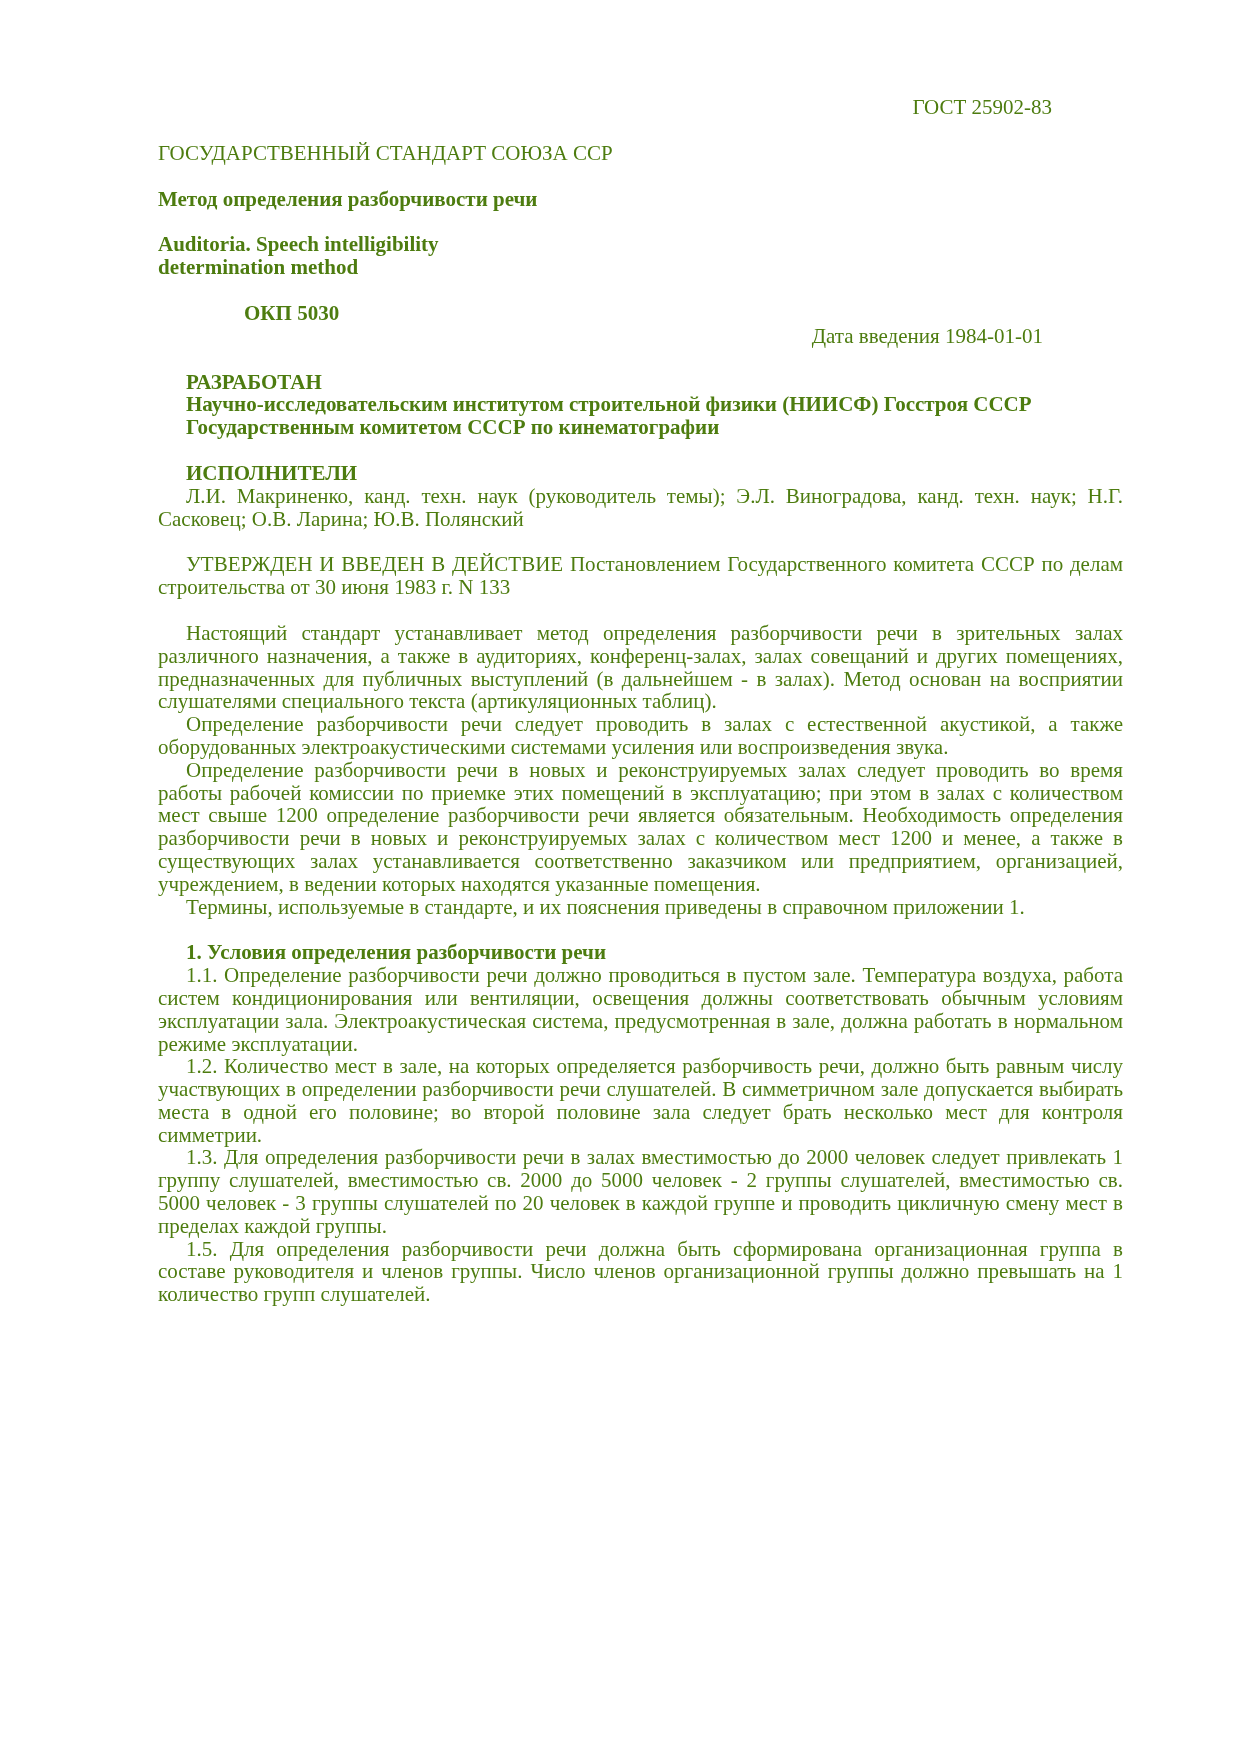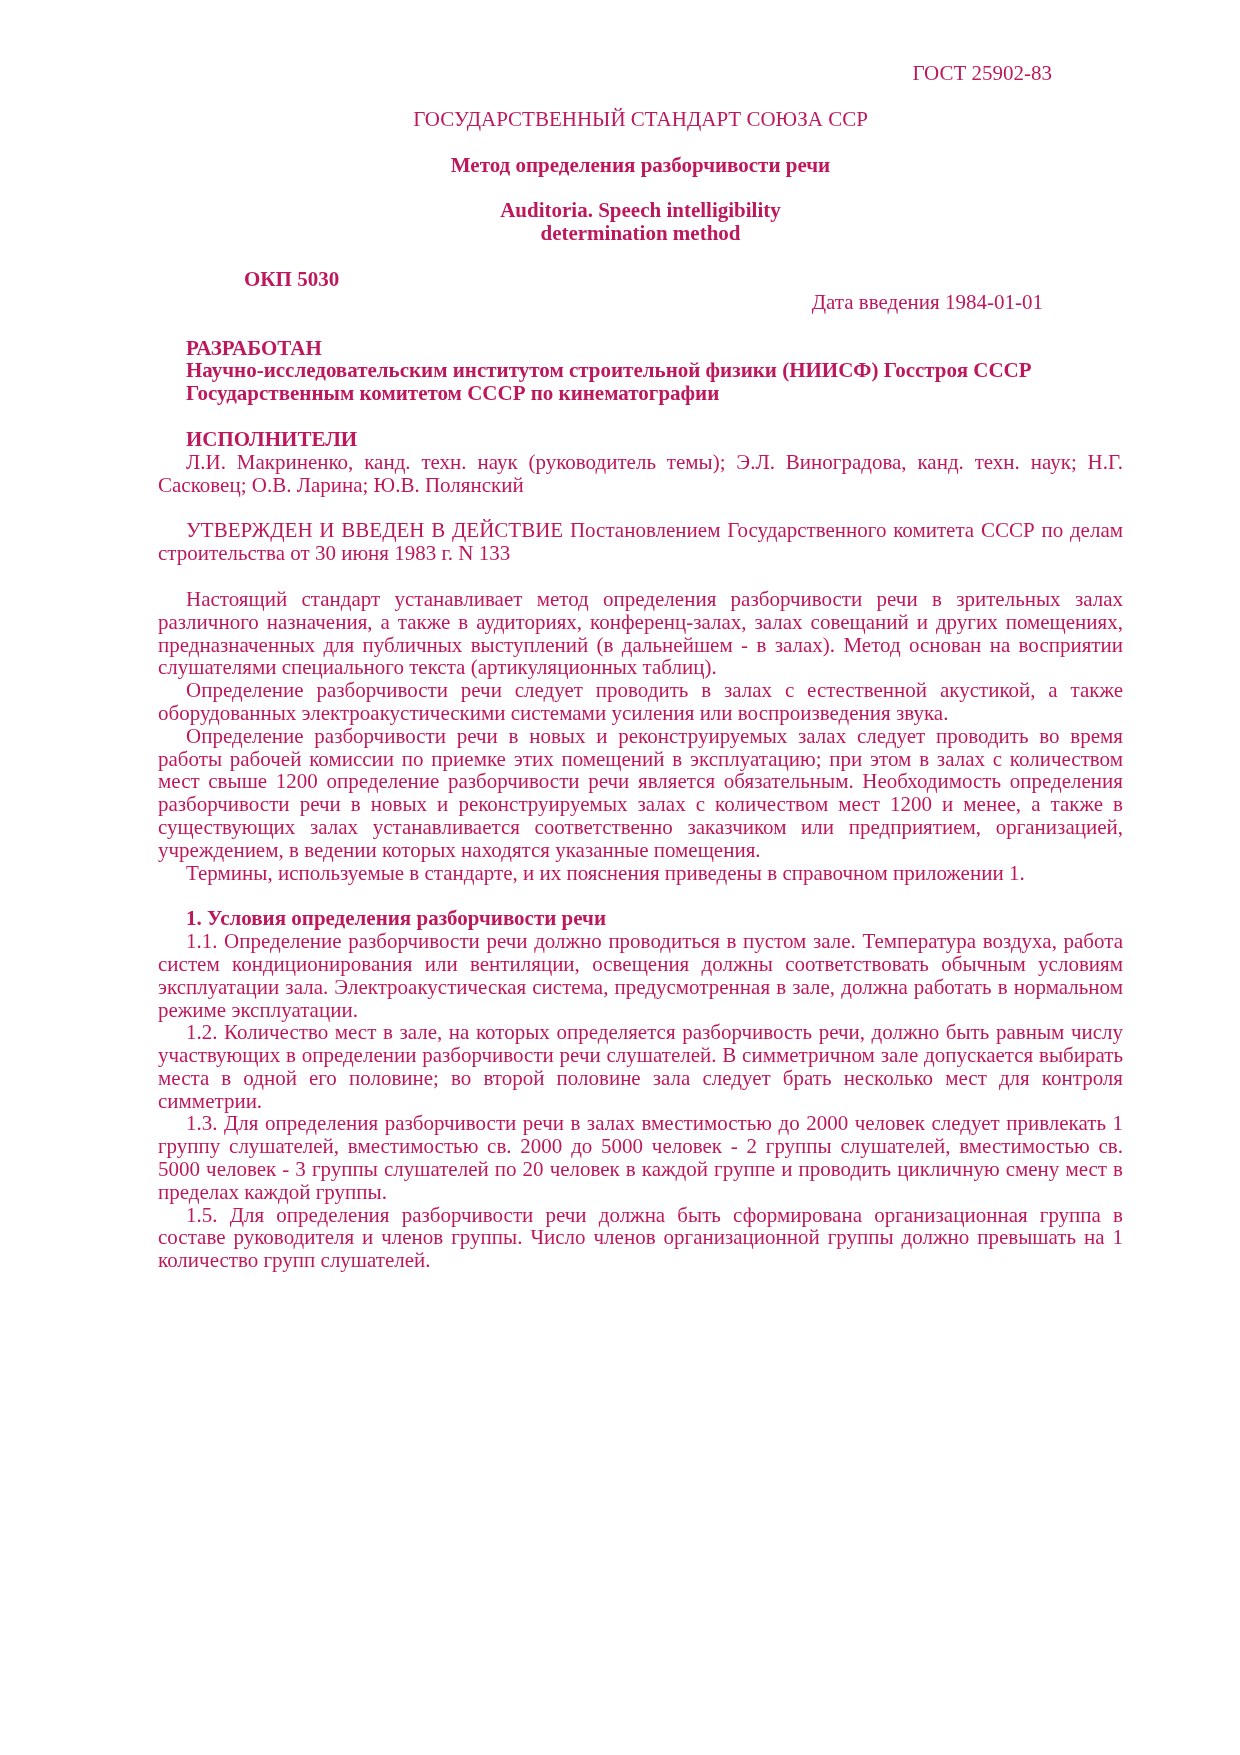--- a/index.html
+++ b/index.html
@@ -2,30 +2,30 @@
 <html><head>
 <meta charset="utf-8">
 <style>
   html, body { margin: 0; padding: 0; background: #ffffff; }
   .page {
     position: relative;
     width: 1240px;
     height: 1755px;
     box-sizing: border-box;
     background: #ffffff;
-    padding: 62px 117px 0 158px;
+    padding: 96px 117px 0 158px;
     font-family: "Liberation Serif", "DejaVu Serif", serif;
     font-size: 21px;
     line-height: 22.8px;
-    color: #be185d;
+    color: #4d7c0f;
     overflow: hidden;
   }
   .line   { margin: 0; }
   .gap    { margin-top: 23px; }
-  .center { text-align: center; }
+  .center { }
   .right  { text-align: right; }
   .bold   { font-weight: bold; }
   .indent { padding-left: 28px; font-weight: bold; }
   .para {
     margin: 0;
     text-align: justify;
     text-indent: 28px;
   }
   .row {
     display: flex;

